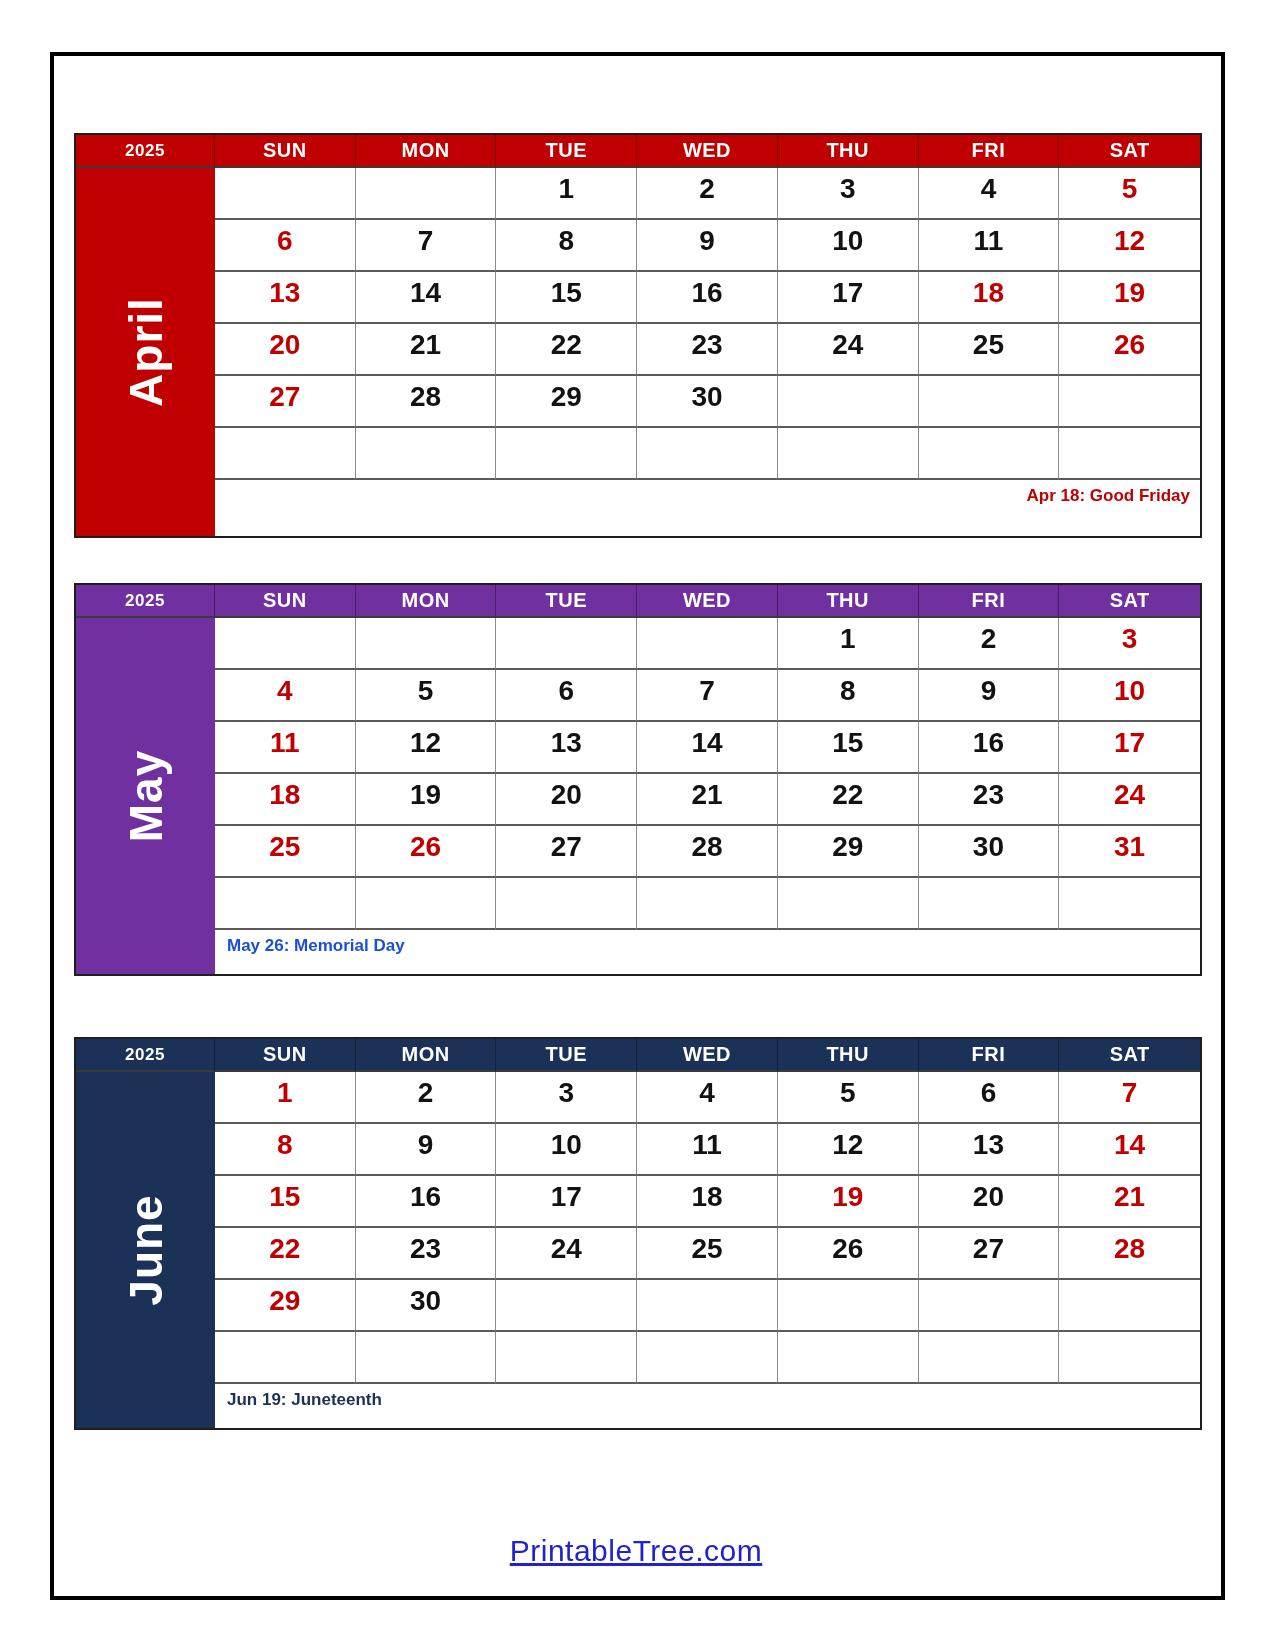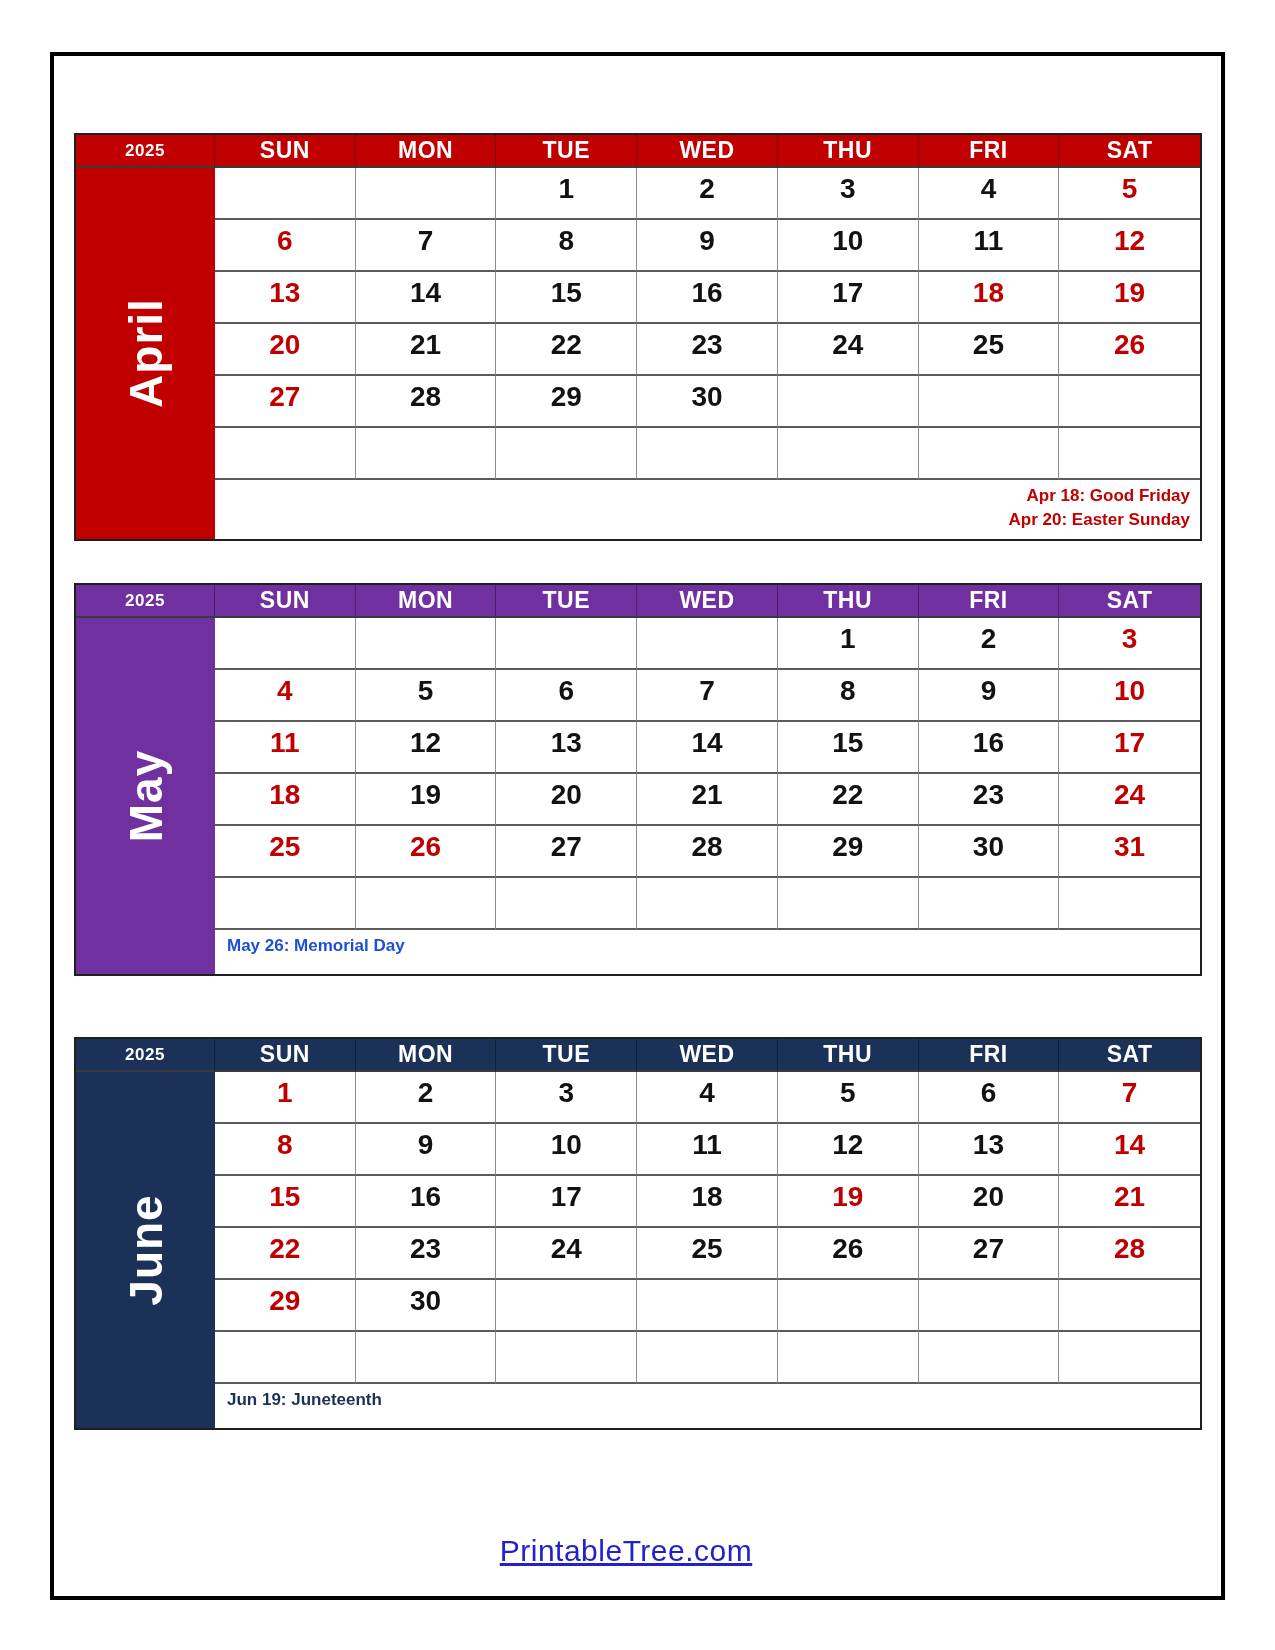--- a/index.html
+++ b/index.html
@@ -22,21 +22,21 @@
     display:grid;
     grid-template-columns:139px repeat(7, 1fr);
     grid-template-rows:33px repeat(6, 52px) auto;
     border:2px solid #1f1f1f;
     box-sizing:border-box;
     background:#ffffff;
   }
   .hcell {
     background:var(--accent);
     color:#ffffff;
-    font-weight:bold; font-size:23px;
+    font-weight:bold; font-size:20px;
     display:flex; align-items:center; justify-content:center;
     border-right:1px solid rgba(0,0,0,0.35);
     border-bottom:2px solid #3a3a3a;
     letter-spacing:0.5px;
   }
   .hcell.year { font-size:17px; }
   .hcell.lastcol { border-right:none; }
   .sidebar {
     grid-column:1; grid-row:2 / 9;
     background:var(--accent);
@@ -63,20 +63,21 @@
     grid-column:2 / -1; grid-row:8;
     background:#ffffff;
     padding:5px 10px 7px 12px;
     display:flex; flex-direction:column; justify-content:flex-start; gap:2px;
     box-sizing:border-box;
   }
   .note { font-weight:bold; font-size:17px; line-height:1.32; }
   .footer {
     position:absolute; left:0; top:1534px; width:1252px;
     text-align:center;
+    padding-left:10px;
   }
   .footer a {
     font-size:30px;
     color:#2222CC;
     text-decoration:underline;
     letter-spacing:0.5px;
   }
 </style>
 </head>
 <body>
@@ -133,21 +134,20 @@
       <div class="dcell lastcol"></div>
       <div class="dcell"></div>
       <div class="dcell"></div>
       <div class="dcell"></div>
       <div class="dcell"></div>
       <div class="dcell"></div>
       <div class="dcell"></div>
       <div class="dcell lastcol"></div>
       <div class="holiday" style="min-height: 56px; align-items: flex-end;">
         <div class="note" style="color: rgb(192, 0, 0);">Apr 18: Good Friday</div>
-        <div class="note" style="color: rgb(192, 0, 0);">Apr 20: Easter Sunday</div>
       </div>
     </div>
     <div class="month" style="top: 583px; --accent: #7030A0; --reddate: #C00000;">
       <div class="hcell year">2025</div>
       <div class="hcell">SUN</div>
       <div class="hcell">MON</div>
       <div class="hcell">TUE</div>
       <div class="hcell">WED</div>
       <div class="hcell">THU</div>
       <div class="hcell">FRI</div>

